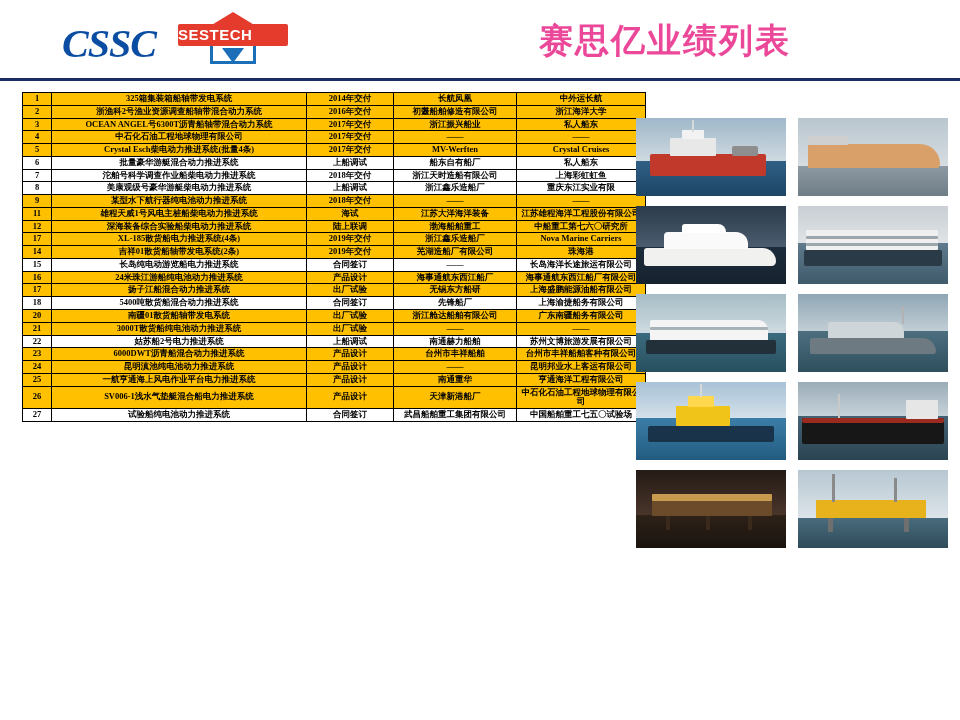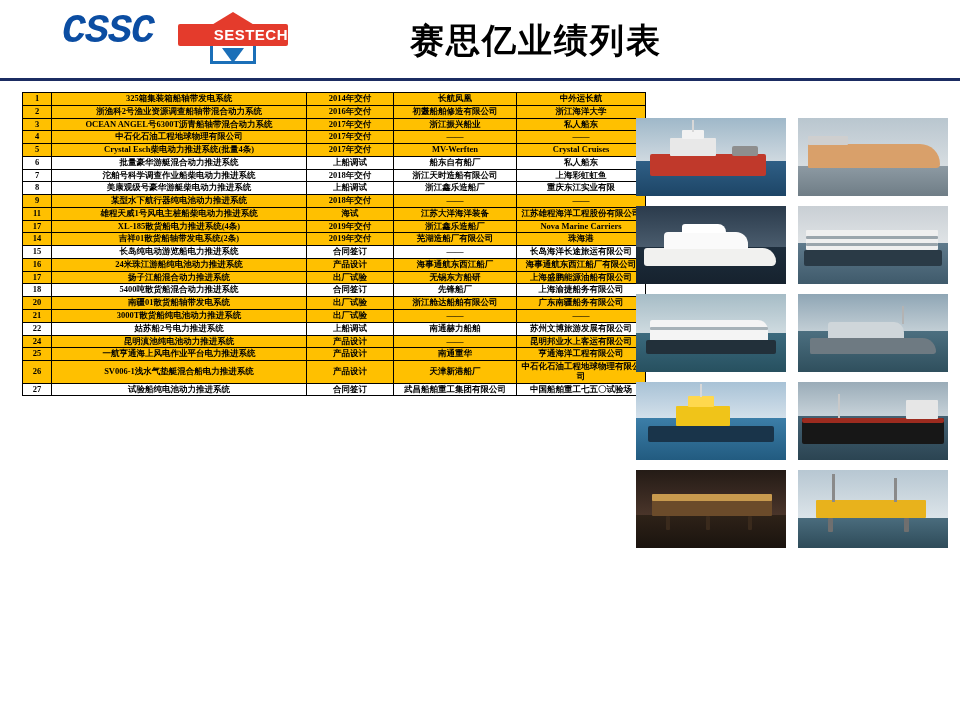--- a/index.html
+++ b/index.html
@@ -14,58 +14,58 @@
   
   .header{
     position:absolute;left:0;top:0;width:960px;height:78px;
     background:#ffffff;
   }
   .header-rule{
     position:absolute;left:0;top:78px;width:960px;height:3px;
     background:#1b2c62;
   }
   .logo-cssc{
-    position:absolute;left:62px;top:12px;
-    font-family:Liberation Mono, monospace;
+    position:absolute;left:62px;top:24px;
+    font-family:Liberation Serif, serif;
     font-weight:bold;font-style:italic;
     font-size:40px;color:#0b4da2;letter-spacing:-1px;
     line-height:40px;
   }
   .logo-ses{
     position:absolute;left:178px;top:10px;width:110px;height:62px;
   }
   .logo-ses .ses-band{
     position:absolute;left:0;top:14px;width:110px;height:22px;
     background:#e43b2c;border-radius:2px;
   }
   .logo-ses .ses-text{
     position:absolute;left:0;top:14px;width:110px;height:22px;
-    text-align:right;line-height:22px;
+    text-align:left;line-height:22px;
     color:#ffffff;font-weight:bold;font-size:15px;letter-spacing:0.5px;
     font-family:"Liberation Sans", sans-serif;
   }
   .logo-ses .ses-roof{
     position:absolute;left:32px;top:2px;width:0;height:0;
     border-left:23px solid transparent;border-right:23px solid transparent;
     border-bottom:14px solid #e43b2c;
   }
   .logo-ses .ses-box{
     position:absolute;left:32px;top:36px;width:46px;height:18px;
     border:3px solid #1b6fb8;border-top:none;box-sizing:border-box;
   }
   .logo-ses .ses-arrow{
     position:absolute;left:44px;top:38px;width:0;height:0;
     border-left:11px solid transparent;border-right:11px solid transparent;
     border-top:15px solid #1b6fb8;
   }
   .title{
-    position:absolute;left:410px;top:18px;width:470px;
-    text-align:left;
+    position:absolute;left:430px;top:18px;width:470px;
+    text-align:center;
     font-family:"Liberation Serif", serif;
-    font-weight:bold;font-size:34px;color:#000000;
+    font-weight:bold;font-size:34px;color:#ec4899;
     letter-spacing:2px;
   }
 
   
   .table-wrap{
     position:absolute;left:22px;top:92px;width:608px;
   }
   table.perf{
     border-collapse:collapse;width:608px;
     table-layout:fixed;
@@ -193,20 +193,27 @@
             <td class="c4">——</td>
           </tr>
           <tr class="amber">
             <td class="c0">11</td>
             <td class="c1">雄程天威1号风电主桩船柴电动力推进系统</td>
             <td class="c2">海试</td>
             <td class="c3">江苏大洋海洋装备</td>
             <td class="c4">江苏雄程海洋工程股份有限公司</td>
           </tr>
           <tr class="amber">
+            <td class="c0">12</td>
+            <td class="c1">深海装备综合实验船柴电动力推进系统</td>
+            <td class="c2">陆上联调</td>
+            <td class="c3">渤海船舶重工</td>
+            <td class="c4">中船重工第七六〇研究所</td>
+          </tr>
+          <tr class="amber">
             <td class="c0">17</td>
             <td class="c1">XL-185散货船电力推进系统(4条)</td>
             <td class="c2">2019年交付</td>
             <td class="c3">浙江鑫乐造船厂</td>
             <td class="c4">Nova Marine Carriers</td>
           </tr>
           <tr class="amber">
             <td class="c0">14</td>
             <td class="c1">吉祥01散货船轴带发电系统(2条)</td>
             <td class="c2">2019年交付</td>
@@ -254,20 +261,27 @@
             <td class="c2">出厂试验</td>
             <td class="c3">——</td>
             <td class="c4">——</td>
           </tr>
           <tr class="white">
             <td class="c0">22</td>
             <td class="c1">姑苏船2号电力推进系统</td>
             <td class="c2">上船调试</td>
             <td class="c3">南通赫力船舶</td>
             <td class="c4">苏州文博旅游发展有限公司</td>
+          </tr>
+          <tr class="amber">
+            <td class="c0">23</td>
+            <td class="c1">6000DWT沥青船混合动力推进系统</td>
+            <td class="c2">产品设计</td>
+            <td class="c3">台州市丰祥船舶</td>
+            <td class="c4">台州市丰祥船舶客种有限公司</td>
           </tr>
           <tr class="amber">
             <td class="c0">24</td>
             <td class="c1">昆明滇池纯电池动力推进系统</td>
             <td class="c2">产品设计</td>
             <td class="c3">——</td>
             <td class="c4">昆明邦业水上客运有限公司</td>
           </tr>
           <tr class="amber">
             <td class="c0">25</td>

